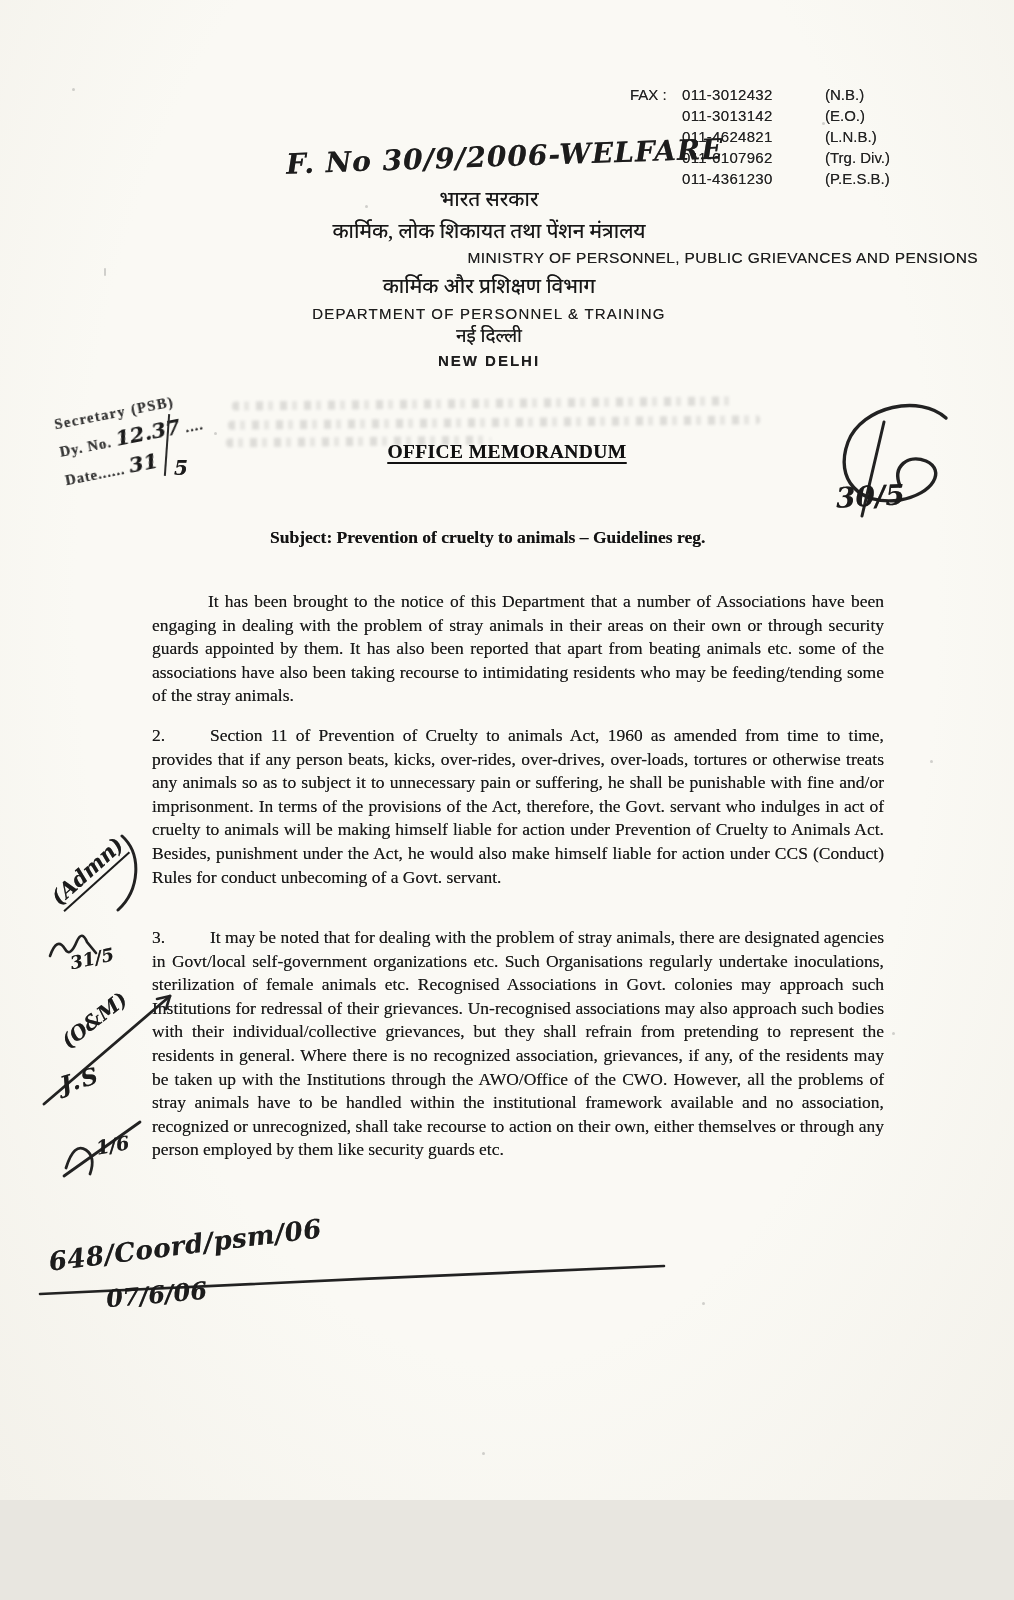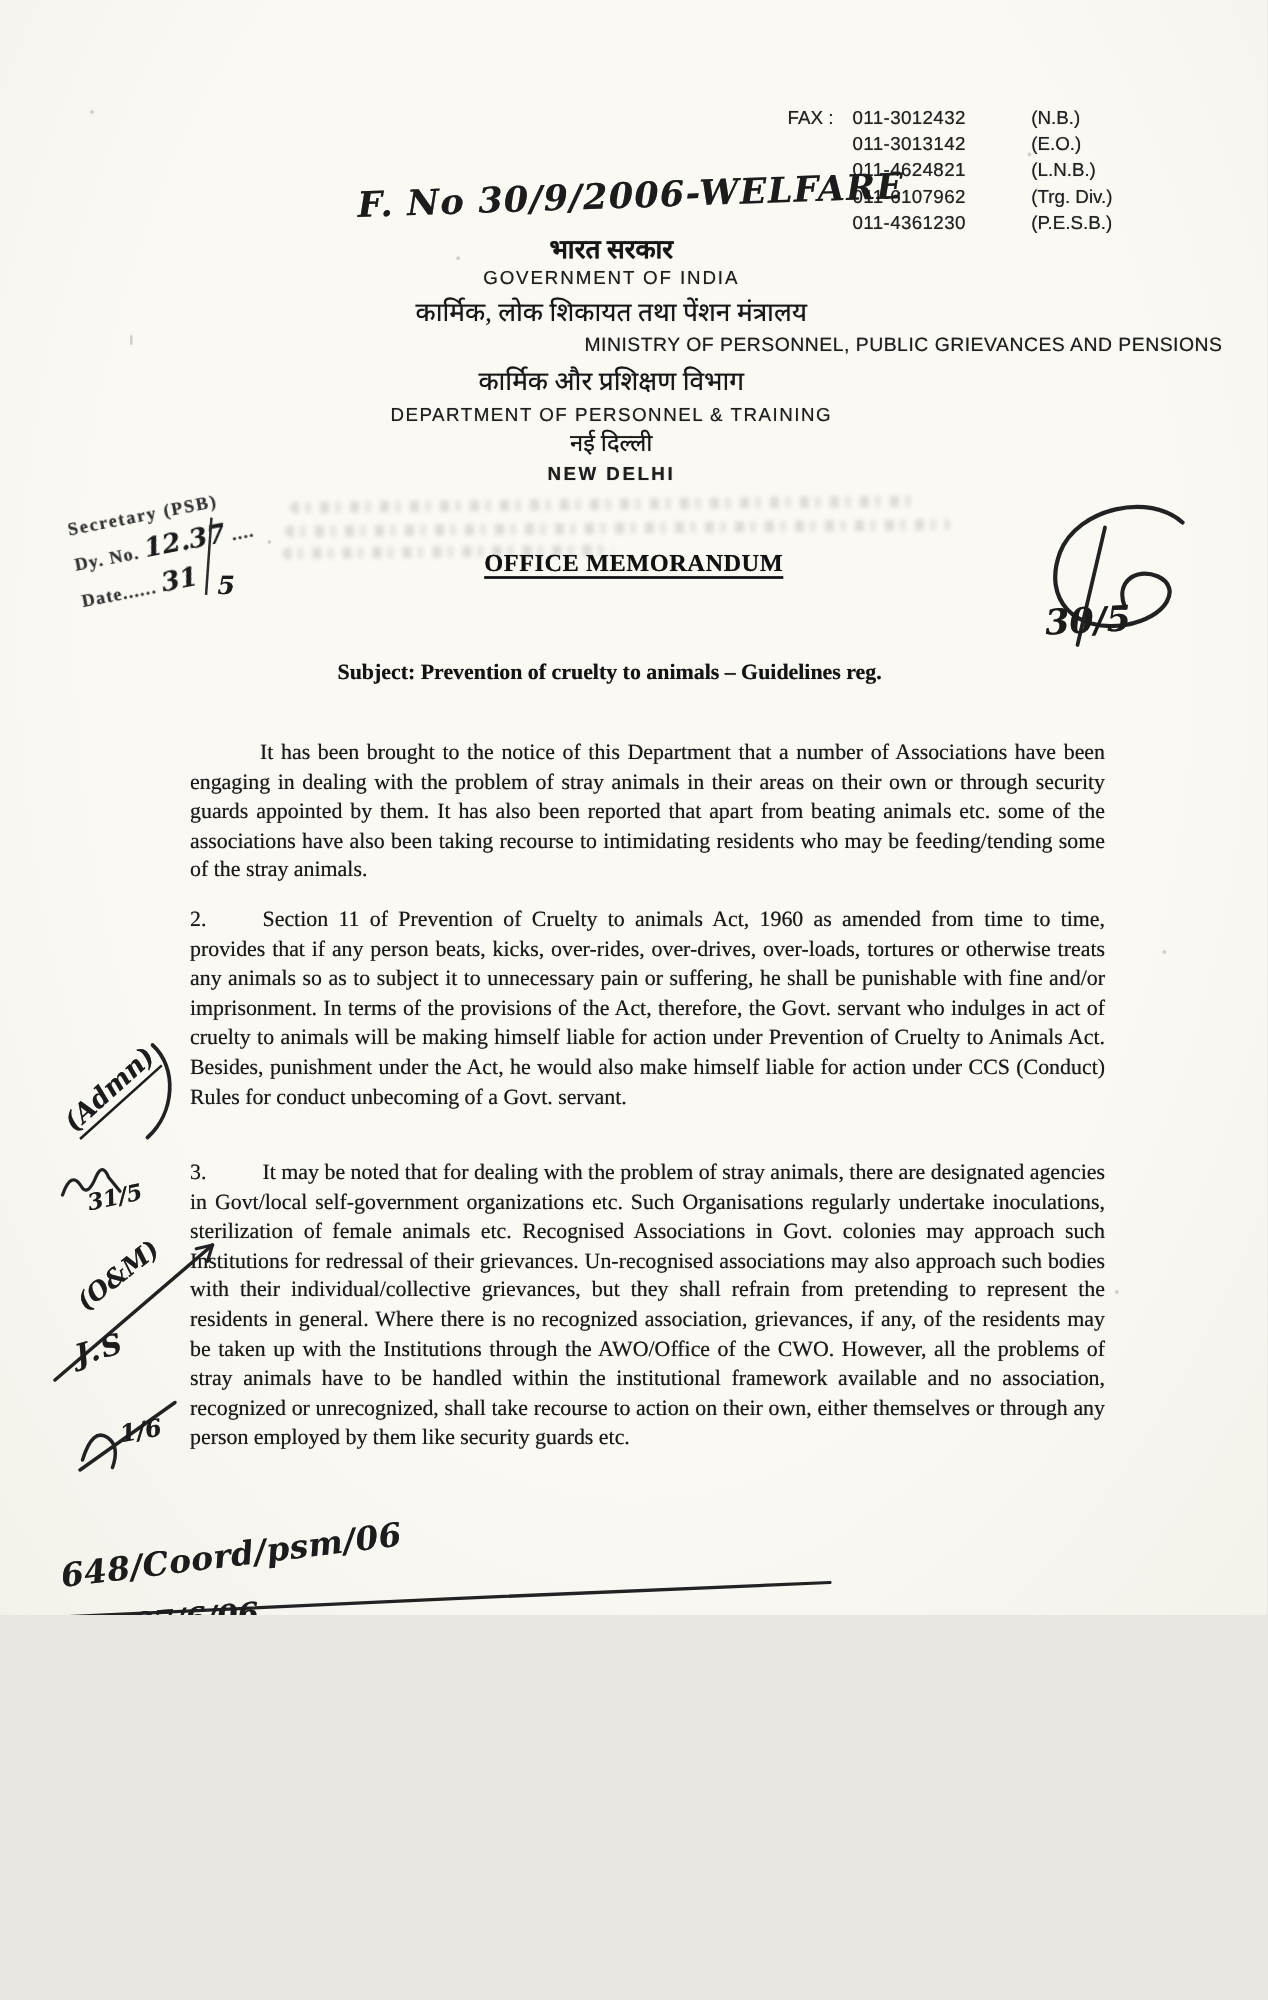--- a/index.html
+++ b/index.html
@@ -1,17 +1,17 @@
 <!DOCTYPE html>
 <html><head>
 <meta charset="utf-8">
 <style>
   html,body{margin:0;padding:0;background:#e8e6e0;}
   .page{
-    position:relative;width:1014px;height:1292px;margin:0 auto;overflow:hidden;
+    position:relative;width:1014px;height:1500px;margin:0 auto;overflow:hidden;
     background:radial-gradient(ellipse at 50% 40%, #faf9f4 60%, #f3f1ea 100%);
     font-family:"Liberation Serif", serif;color:#1b1b1b;
   }
   .scan{text-shadow:0 0 .6px rgba(25,25,25,.65);}
   .abs{position:absolute;}
 
   
   .fax-block{top:84px;left:630px;font-family:"Liberation Sans",sans-serif;font-size:15px;line-height:21px;color:#222;}
   .fax-line{display:flex;}
   .fax-label{display:inline-block;width:52px;}
@@ -20,21 +20,21 @@
 
   
   .hand{font-family:"DejaVu Serif",serif;font-style:italic;font-weight:700;color:#1c1c1c;text-shadow:0 0 .5px rgba(0,0,0,.5);}
 
   .file-no{top:140px;left:286px;font-size:28px;transform:rotate(-2deg);letter-spacing:1px;}
 
   
   .header-center{top:184px;left:0;width:978px;text-align:center;}
   .deva{font-size:21px;color:#161616;}
   .h-en{font-family:"Liberation Sans",sans-serif;color:#1e1e1e;}
-  .h-l1{margin-top:0;font-weight:bold;}
+  .h-l1{margin-top:0;}
   .h-l2{font-size:15px;letter-spacing:1.5px;margin-top:2px;}
   .h-l3{margin-top:4px;}
   .h-l4{font-size:15.5px;letter-spacing:.4px;margin-top:5px;text-align:right;}
   .h-l5{margin-top:4px;}
   .h-l6{font-size:15px;letter-spacing:1.2px;margin-top:6px;}
   .h-l7{font-size:19px;margin-top:0;}
   .h-l8{font-size:15px;letter-spacing:2px;margin-top:4px;font-weight:bold;}
 
   .addr-block{top:322px;right:134px;text-align:right;font-size:17.5px;line-height:23.5px;color:#141414;}
 
@@ -110,21 +110,20 @@
       <span class="fax-label"></span>
       <span class="fax-number">011-4361230</span>
       <span class="fax-dept">(P.E.S.B.)</span>
     </div>
   </div>
 
   <div class="abs hand file-no">F. No 30/9/2006-WELFARE</div>
 
   <div class="abs header-center">
     <div class="deva h-l1">भारत सरकार</div>
-    <div class="h-en h-l2">GOVERNMENT OF INDIA</div>
     <div class="deva h-l3">कार्मिक, लोक शिकायत तथा पेंशन मंत्रालय</div>
     <div class="h-en h-l4">MINISTRY OF PERSONNEL, PUBLIC GRIEVANCES AND PENSIONS</div>
     <div class="deva h-l5">कार्मिक और प्रशिक्षण विभाग</div>
     <div class="h-en h-l6">DEPARTMENT OF PERSONNEL &amp; TRAINING</div>
     <div class="deva h-l7">नई दिल्ली</div>
     <div class="h-en h-l8">NEW DELHI</div>
   </div>
 
 
   <div class="abs stamp">

